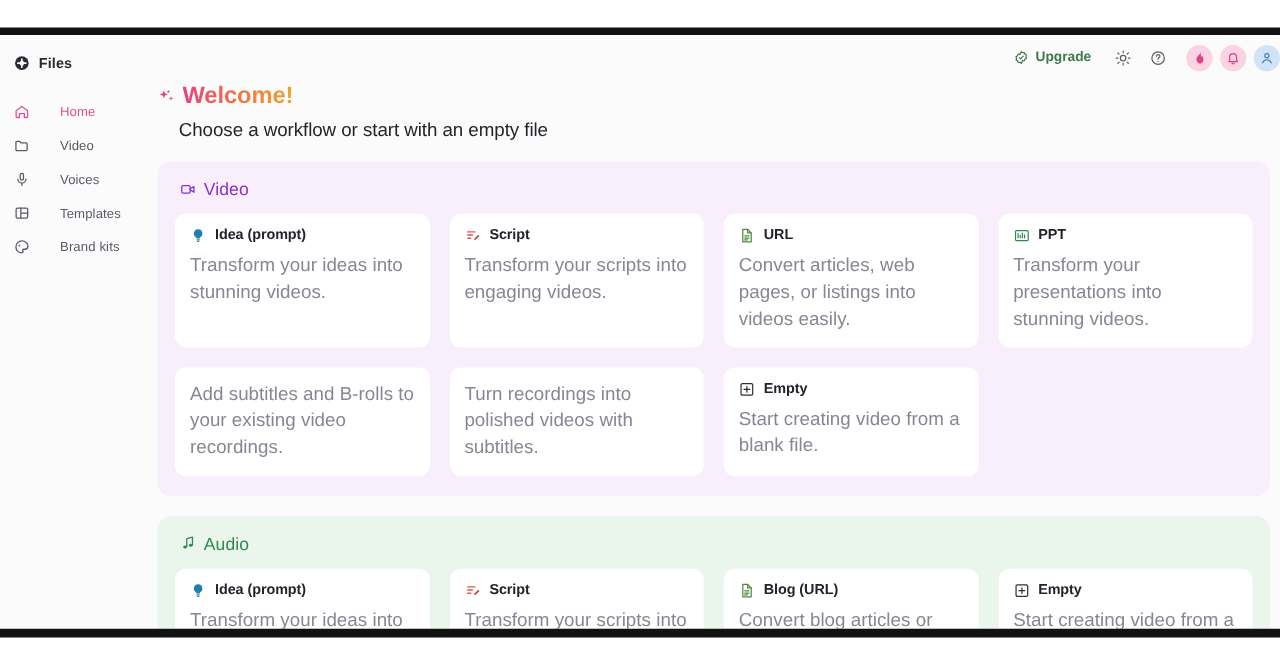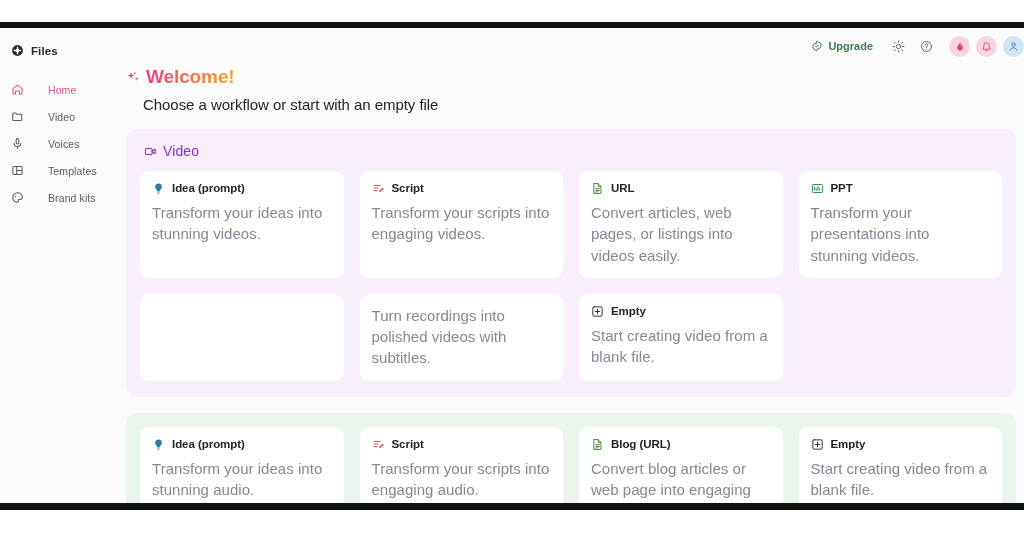--- a/index.html
+++ b/index.html
@@ -356,20 +356,21 @@
               <svg viewBox="0 0 24 24" fill="none" stroke="#2f8a4e" stroke-width="1.8" stroke-linecap="round" stroke-linejoin="round">
                 <rect x="2.6" y="4.6" width="18.8" height="14.8" rx="1.8"></rect>
                 <path d="M6.4 9.2v6M9.6 11.6v3.6M12.8 8.2v7M16 11v4.2"></path>
               </svg>
               <span class="card-title">PPT</span>
             </div>
             <div class="card-desc">Transform your presentations into stunning videos.</div>
           </div>
 
           <div class="card">
+            <div class="card-desc">Add subtitles and B-rolls to your existing video recordings.</div>
           </div>
 
           <div class="card">
             <div class="card-desc">Turn recordings into polished videos with subtitles.</div>
           </div>
 
           <div class="card">
             <div class="card-head">
               <svg viewBox="0 0 24 24" fill="none" stroke="#2f2f38" stroke-width="1.8" stroke-linecap="round" stroke-linejoin="round">
                 <rect x="3.4" y="3.4" width="17.2" height="17.2" rx="2"></rect>
@@ -377,20 +378,28 @@
               </svg>
               <span class="card-title">Empty</span>
             </div>
             <div class="card-desc">Start creating video from a blank file.</div>
           </div>
 
         </div>
       </section>
 
       <section class="section audio">
+        <div class="sec-head">
+          <svg viewBox="0 0 24 24" fill="none" stroke="currentColor" stroke-width="1.9" stroke-linecap="round" stroke-linejoin="round">
+            <path d="M10 17.4V5.2l8.4-2.1v11.5"></path>
+            <ellipse cx="7.4" cy="17.8" rx="2.7" ry="2.3" fill="currentColor" stroke="none"></ellipse>
+            <ellipse cx="15.8" cy="15.2" rx="2.7" ry="2.3" fill="currentColor" stroke="none"></ellipse>
+          </svg>
+          <span class="sec-title">Audio</span>
+        </div>
 
         <div class="grid">
 
           <div class="card">
             <div class="card-head">
               <svg viewBox="0 0 24 24">
                 <path d="M12 2.6a6.2 6.2 0 0 0-3.6 11.3c.7.5 1.1 1.2 1.1 2v.5h5v-.5c0-.8.4-1.5 1.1-2A6.2 6.2 0 0 0 12 2.6z" fill="#1f7fa8"></path>
                 <rect x="9.5" y="17.4" width="5" height="1.7" rx=".8" fill="#1f7fa8"></rect>
                 <rect x="10.2" y="19.9" width="3.6" height="1.6" rx=".8" fill="#1f7fa8"></rect>
                 <path d="M17.6 3.1l.55 1.45 1.45.55-1.45.55-.55 1.45-.55-1.45L15.6 5.1l1.45-.55z" fill="#8fc6de"></path>

